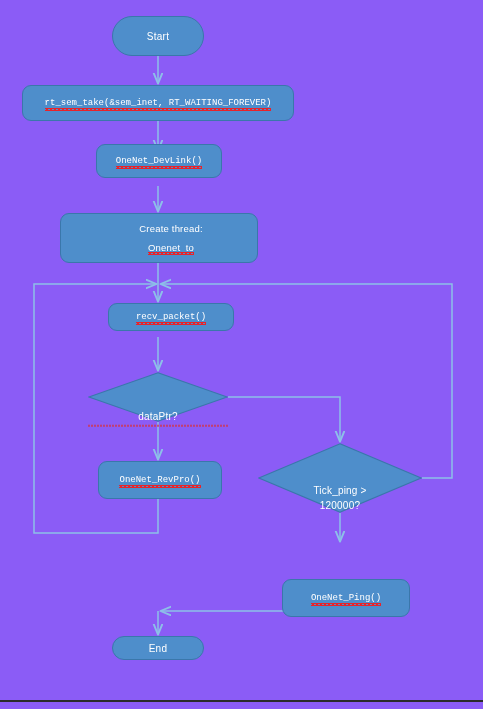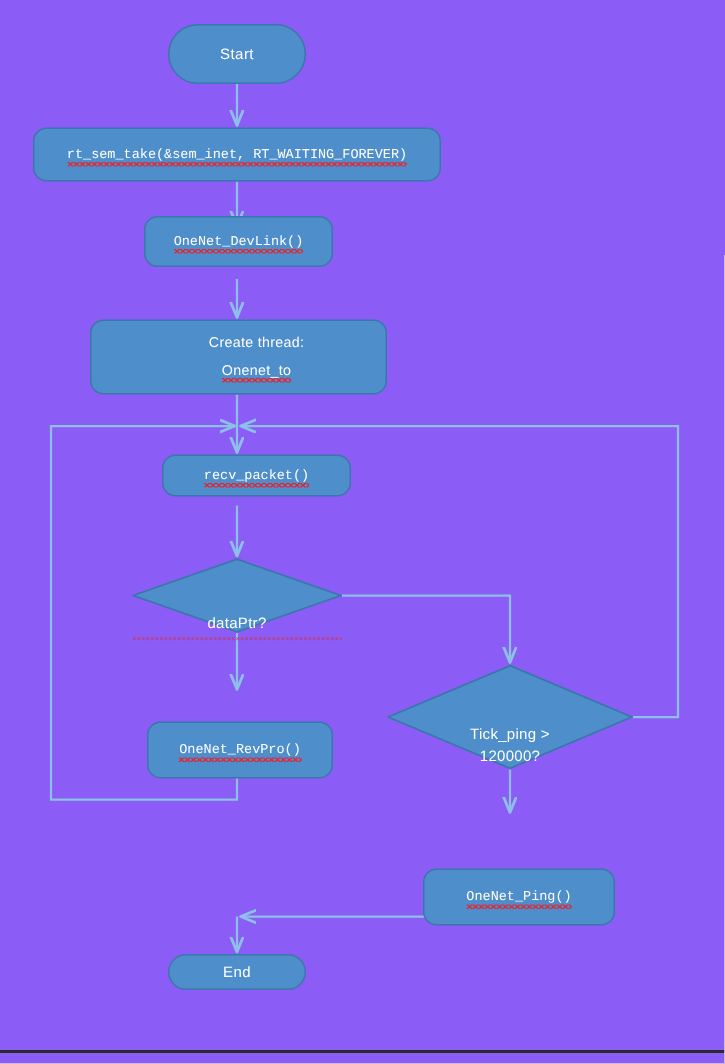--- a/index.html
+++ b/index.html
@@ -189,21 +189,21 @@
 
   <div class="decision" style="left:88px; top:372px; width:140px; height:50px;">
     <svg class="dmd" viewBox="0 0 140 50" preserveAspectRatio="none">
       <polygon points="70,0.8 139.2,25 70,49.2 0.8,25" fill="#4e8ecb" stroke="#3a77ab" stroke-width="1.2"></polygon>
     </svg>
     <div class="dlabel">
       <span class="ln sqdot">dataPtr?</span>
     </div>
   </div>
 
-  <div class="node process" style="left:98px; top:461px; width:124px; height:38px;margin-top:20px;">
+  <div class="node process" style="left:98px; top:461px; width:124px; height:38px;">
     <span class="sq">OneNet_RevPro()</span>
   </div>
 
   <div class="decision" style="left:258px; top:443px; width:164px; height:70px;">
     <svg class="dmd" viewBox="0 0 164 70" preserveAspectRatio="none">
       <polygon points="82,0.8 163.2,35 82,69.2 0.8,35" fill="#4e8ecb" stroke="#3a77ab" stroke-width="1.2"></polygon>
     </svg>
     <div class="dlabel">
       <span class="ln">Tick_ping &gt;</span>
       <span class="ln">120000?</span>

